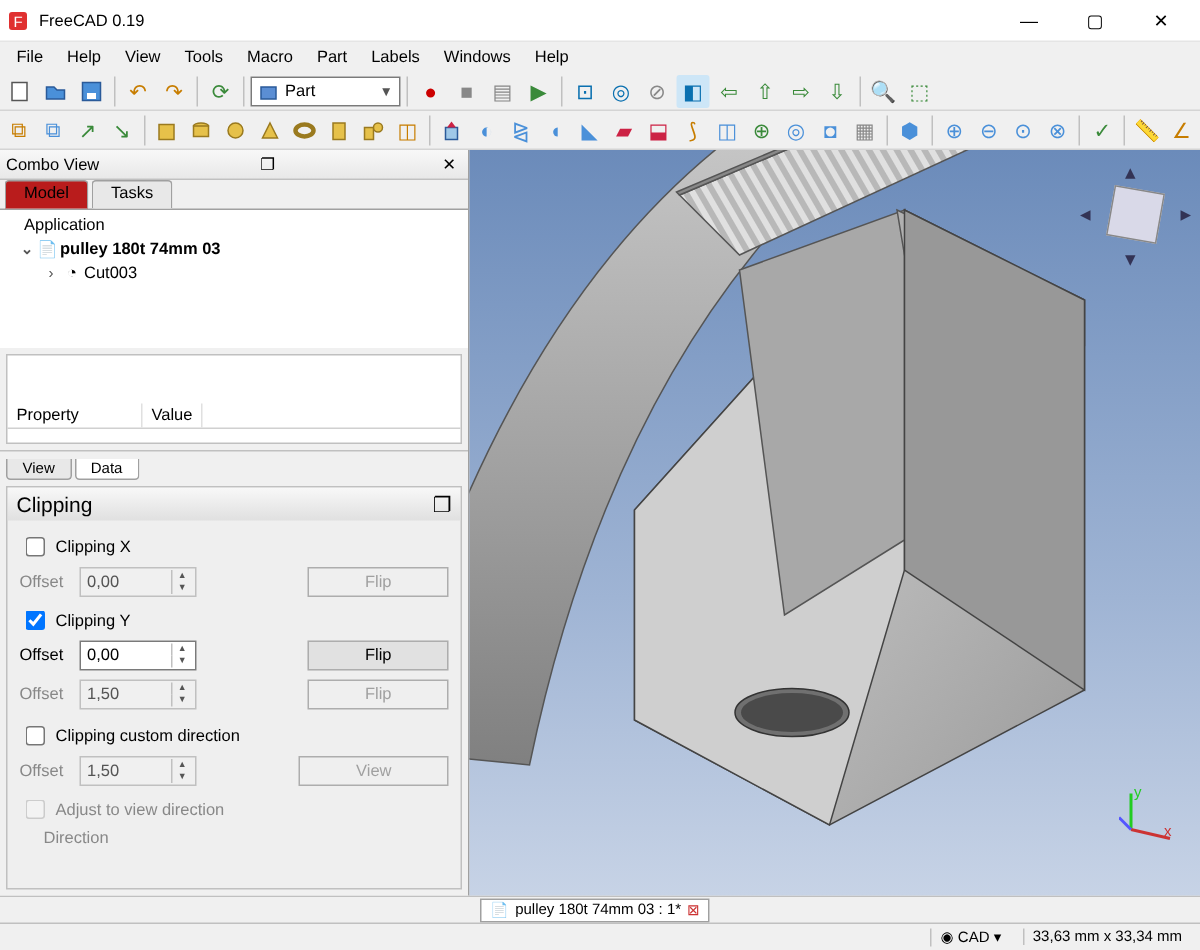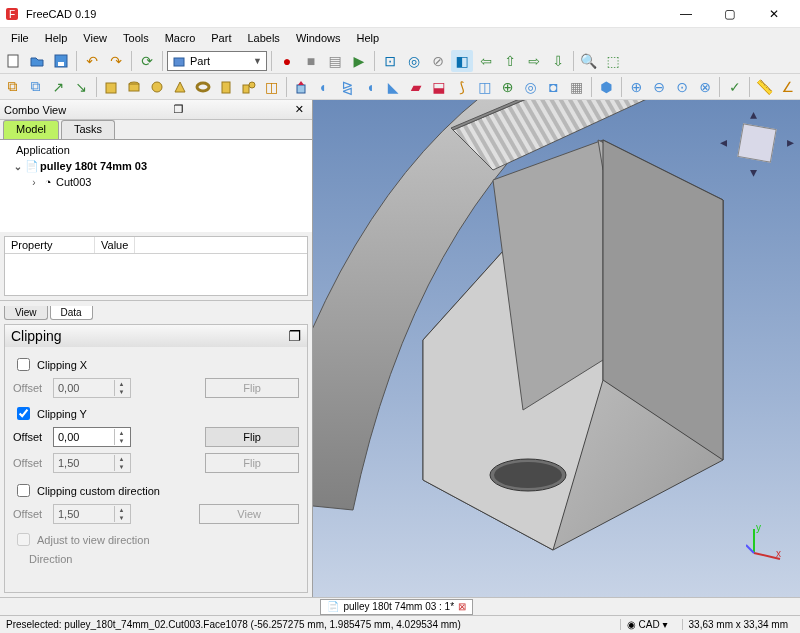--- a/index.html
+++ b/index.html
@@ -15,31 +15,31 @@
   .tbtn { width: 22px; height: 22px; display:flex; align-items:center; justify-content:center; border-radius:2px; cursor:pointer; font-size:14px;}
   .combo { height:20px; display:flex; align-items:center; border:1px solid #7a7a7a; background:#fff; padding:0 4px; gap:4px; font-size:11px;}
   .combo .dd { font-size:9px; color:#555; }
   .sep { width:1px; height:20px; background:#c0c0c0; margin:0 2px; }
   .mainarea { display:flex; height: calc(633px - 28px - 20px - 26px - 26px - 18px - 18px); }
   .leftpanel { width: 313px; background:#f0f0f0; display:flex; flex-direction:column; border-right:1px solid #a0a0a0;}
   .panelhead { height:20px; background:linear-gradient(#f8f8f8,#e8e8e8); border-bottom:1px solid #c0c0c0; display:flex; align-items:center; padding:0 4px; font-size:11px;}
   .panelhead .x { margin-left:auto; cursor:pointer; padding:0 4px;}
   .tabs { height:20px; display:flex; border-bottom:1px solid #a0a0a0; padding-left:3px; }
   .tab { border:1px solid #a0a0a0; border-bottom:none; background:#e8e8e8; padding:2px 12px 0; border-radius:3px 3px 0 0; margin-right:2px; font-size:11px; cursor:pointer;}
-  .tab.active { background:#bef264; }
+  .tab.active { background:#b91c1c; }
   .treehead { height:18px; background:#fff; border-bottom:1px solid #d0d0d0; display:flex; font-size:11px; }
   .treehead div { padding:2px 6px; border-right:1px solid #e0e0e0;}
   .tree { background:#fff; flex:0 0 92px; padding:2px 0; overflow:auto;}
   .trow { display:flex; align-items:center; height:16px; padding:0 4px; font-size:11px; cursor:pointer;}
   .trow .exp { width:12px; text-align:center; color:#555; font-size:10px;}
   .trow .ico { width:16px; text-align:center; font-size:11px;}
   .trow.bold { font-weight:600; }
   .propbox { background:#fff; border:1px solid #c0c0c0; height:60px; margin:4px; }
   .propbox .hdr { display:flex; border-bottom:1px solid #d0d0d0; font-size:11px;}
-  .propbox .hdr div { padding:2px 6px; border-right:1px solid #e0e0e0;}
+  .propbox .hdr div { padding:2px 6px; border-right:1px solid #e0e0e0;margin-top:32px;}
   .bottomtabs { height:20px; display:flex; padding-left:4px; align-items:flex-end; border-top:1px solid #c0c0c0;}
   .btab { border:1px solid #a0a0a0; border-top:none; background:#e8e8e8; padding:1px 10px; border-radius:0 0 3px 3px; margin-right:2px; font-size:10px; cursor:pointer;}
   .btab.active { background:#fff;}
   .section { border:1px solid #c0c0c0; margin:4px; background:#efefef;}
   .sechead { background:linear-gradient(#f8f8f8,#e0e0e0); padding:3px 6px; font-size:14px; display:flex;}
   .sechead .r { margin-left:auto; cursor:pointer;}
   .clipgroup { padding:4px 8px 2px; }
   .cbrow { display:flex; align-items:center; gap:4px; margin:4px 0; font-size:11px;}
   .cbrow input[type=checkbox]{ width:13px; height:13px; }
   .offrow { display:flex; align-items:center; gap:6px; margin:2px 0 6px;justify-content:center;}
@@ -399,18 +399,17 @@
 
 <div class="tabbar" style="padding-left:320px;">
   <div class="doct">
     <span>📄</span>
     <span>pulley 180t 74mm 03 : 1*</span>
     <span style="color:#c33;">⊠</span>
   </div>
 </div>
 
 <div class="statusbar">
-  <span>Preselected: pulley_180t_74mm_02.Cut003.Face1078 (-56.257275 mm, 1.985475 mm, 4.029534 mm)</span>
   <div class="r">
     <span class="cell">◉ <span>CAD</span> ▾</span>
     <span class="cell">33,63 mm x 33,34 mm</span>
   </div>
 </div>
 
 </body></html>

